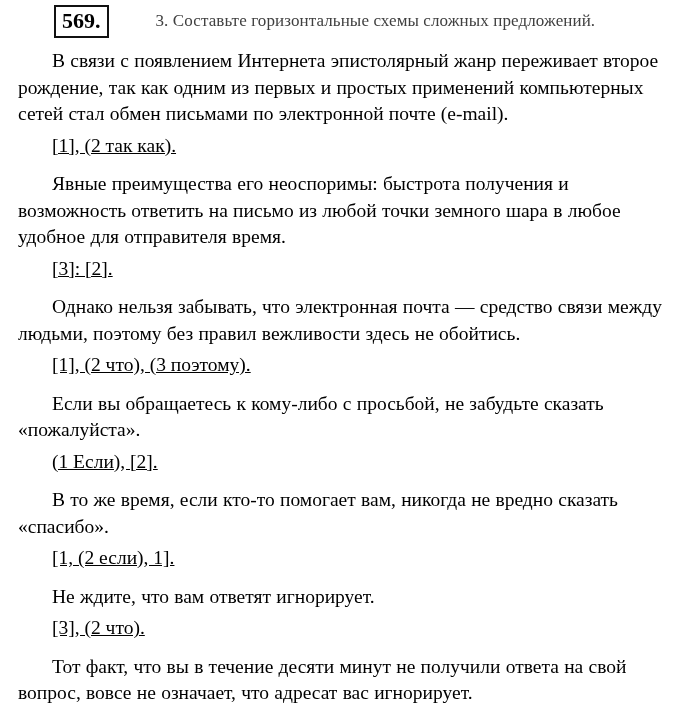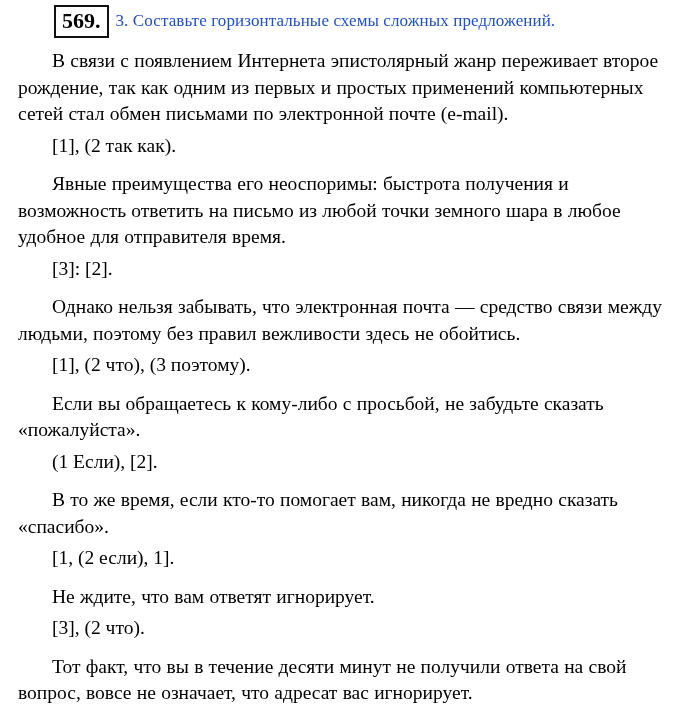--- a/index.html
+++ b/index.html
@@ -35,38 +35,40 @@
     font-weight: bold;
     font-size: 22px;
     line-height: 1;
     padding: 3px 6px 4px 6px;
     letter-spacing: 0px;
     color: #000;
     white-space: nowrap;
   }
   .ex-task {
     font-size: 17px;
-    color: #1d4ed8;
+    color: #404040;
     white-space: nowrap;
     letter-spacing: 0.1px;
+    margin-left: 40px;
   }
   
   .para {
     font-size: 19.5px;
     line-height: 26.5px;
     text-align: left;
     margin: 12px 0 5px 0;
     text-indent: 34px;
     word-spacing: 0.4px;
   }
   .scheme {
     font-size: 19.5px;
     line-height: 26.5px;
     margin: 0 0 6px 0;
     text-indent: 34px;
+    text-decoration: underline;
   }
 </style>
 </head>
 <body>
 
 <div class="page">
 
   <div class="ex-header">
     <span class="ex-number">569.</span>
     <span class="ex-task">3. Составьте горизонтальные схемы сложных предложений.</span>

